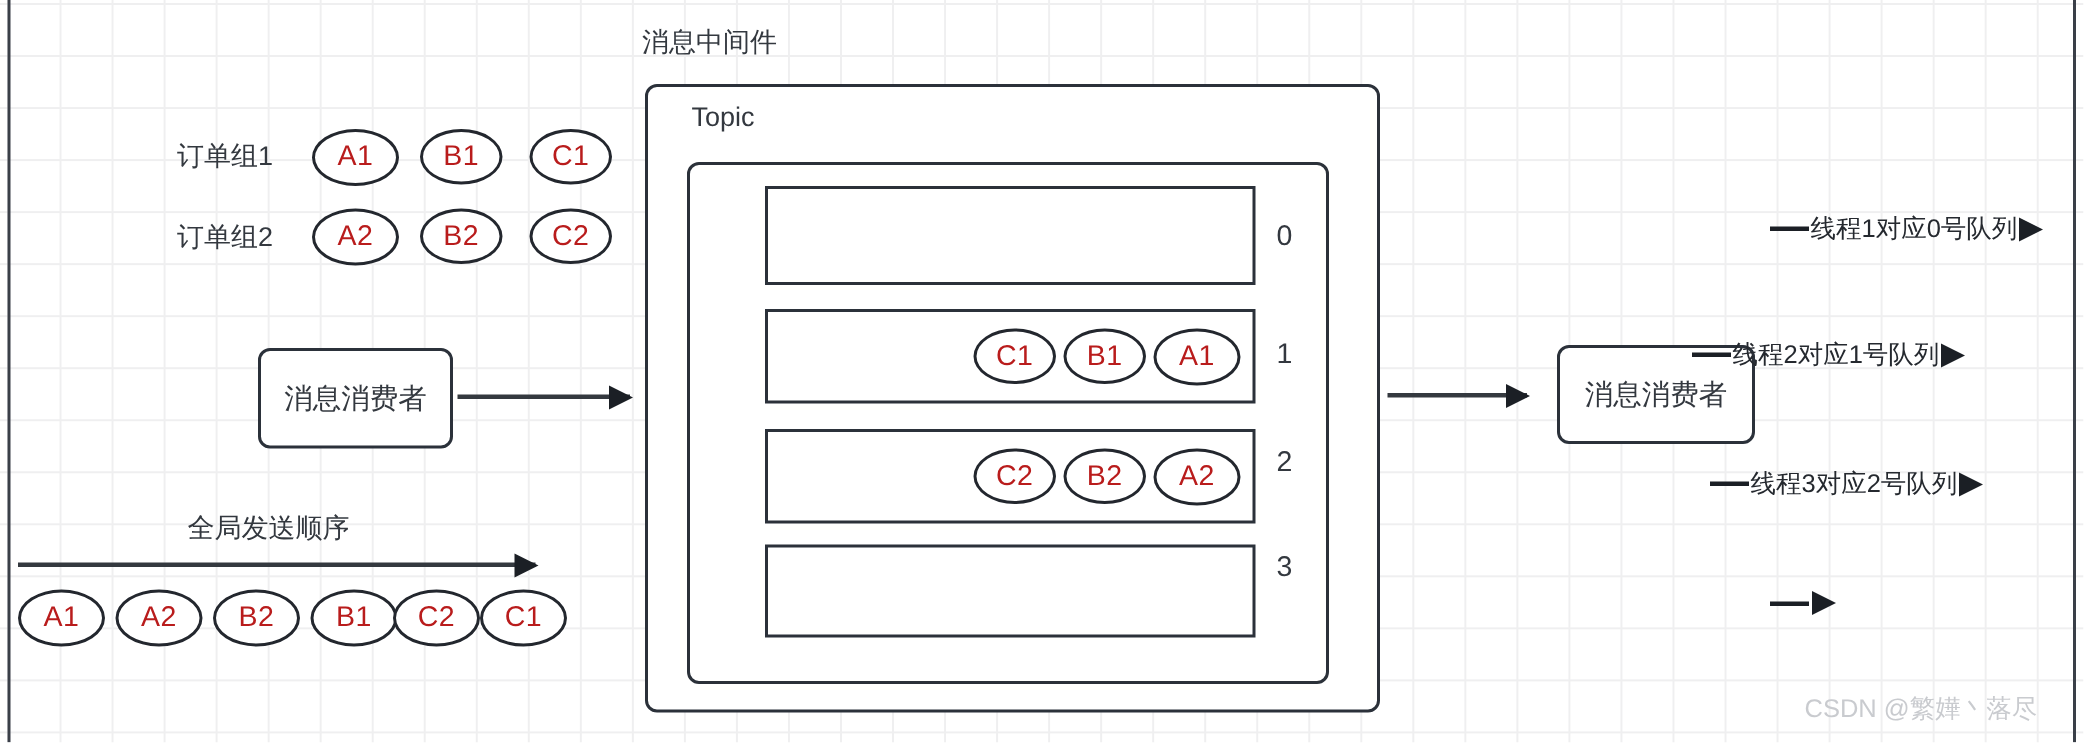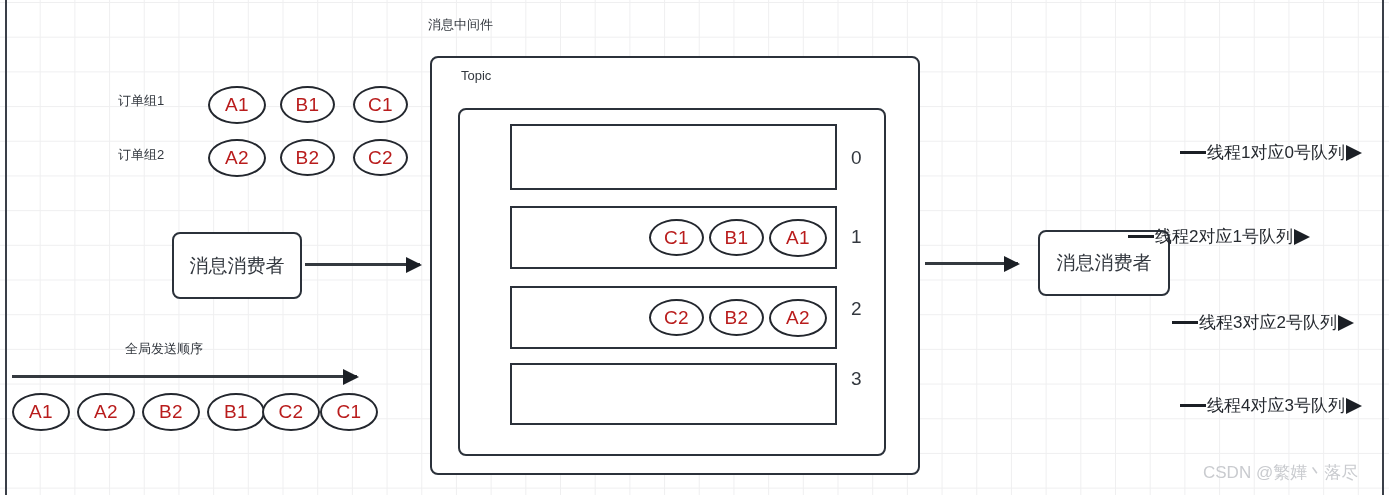--- a/index.html
+++ b/index.html
@@ -47,21 +47,21 @@
     display: flex;
     align-items: center;
     justify-content: center;
     font-size: 19px;
     color: #b91c1c;
     letter-spacing: 0.3px;
     box-sizing: border-box;
   }
   .label {
     position: absolute;
-    font-size: 13px;
+    font-size: 18px;
     color: #33383f;
     white-space: nowrap;
   }
   .rbox {
     position: absolute;
     border: 2.5px solid #2b313a;
     border-radius: 8px;
     background: #ffffff;
     box-sizing: border-box;
     display: flex;
@@ -207,27 +207,26 @@
     <span class="thread-text">线程1对应0号队列</span>
     <span class="thread-head"></span>
   </div>
 
   <div class="thread-item" style="left:1128px; top:225px;">
     <span class="thread-dash"></span>
     <span class="thread-text">线程2对应1号队列</span>
     <span class="thread-head"></span>
   </div>
 
-  <div class="thread-item" style="left:1172px; top:311px;">
+  <div class="thread-item" style="left:1140px; top:311px;">
     <span class="thread-dash"></span>
     <span class="thread-text">线程3对应2号队列</span>
     <span class="thread-head"></span>
   </div>
 
   <div class="thread-item" style="left:1180px; top:394px;">
     <span class="thread-dash"></span>
-    <span class="thread-text">线程4对应3号队列</span>
     <span class="thread-head"></span>
   </div>
 
   <div class="watermark" style="left:1203px; top:461px;">CSDN @繁嬅丶落尽</div>
 
 </div>
 
 </body></html>

